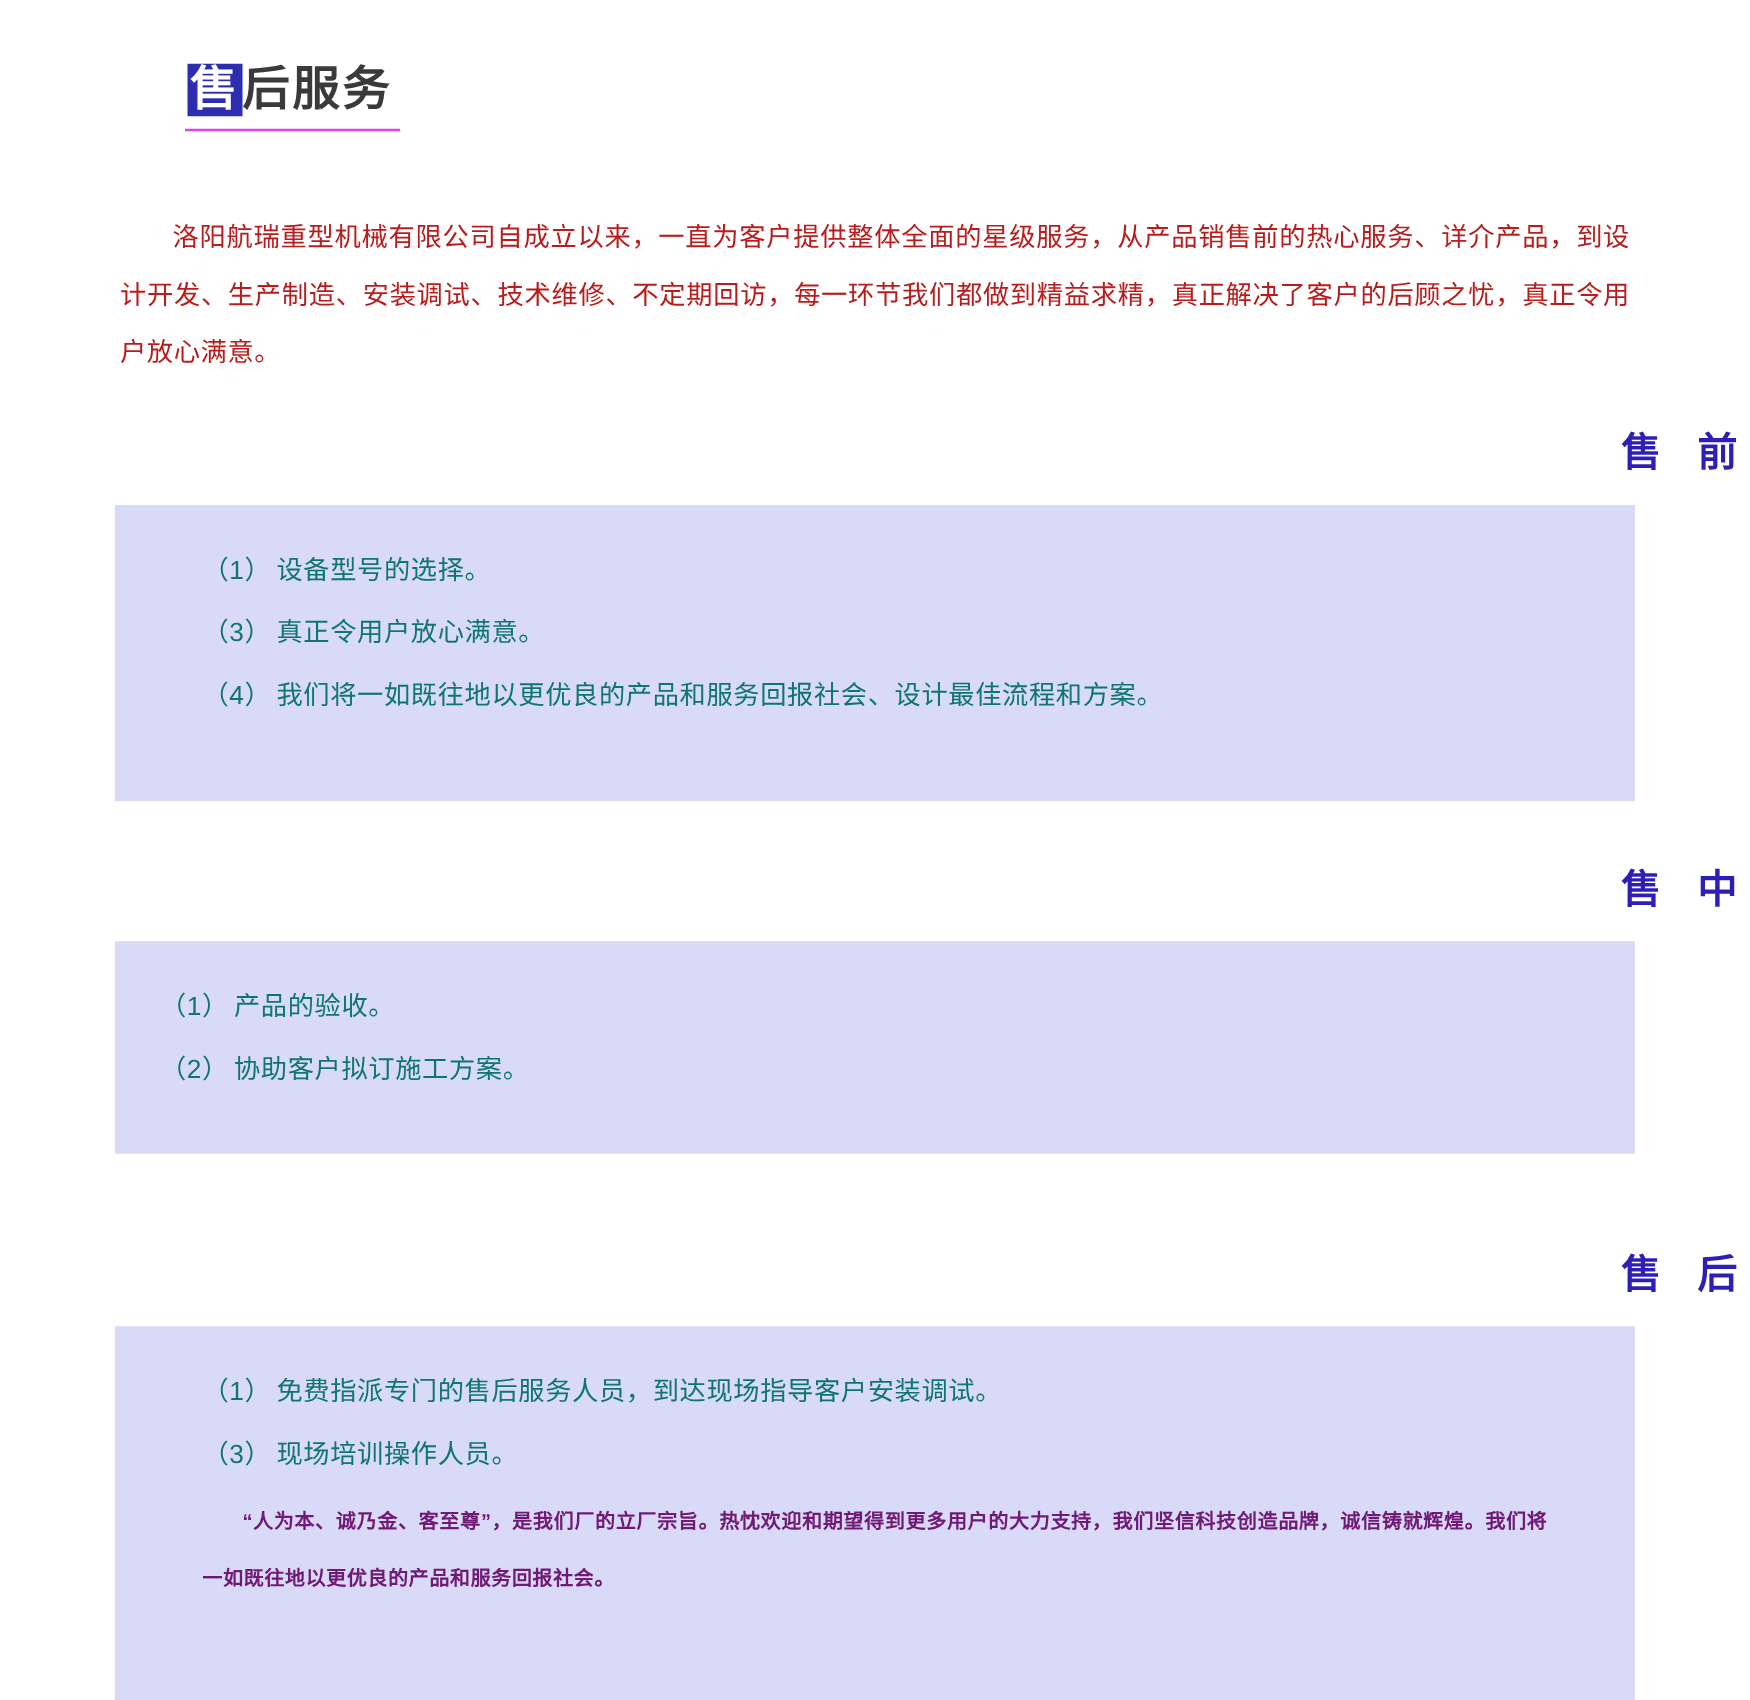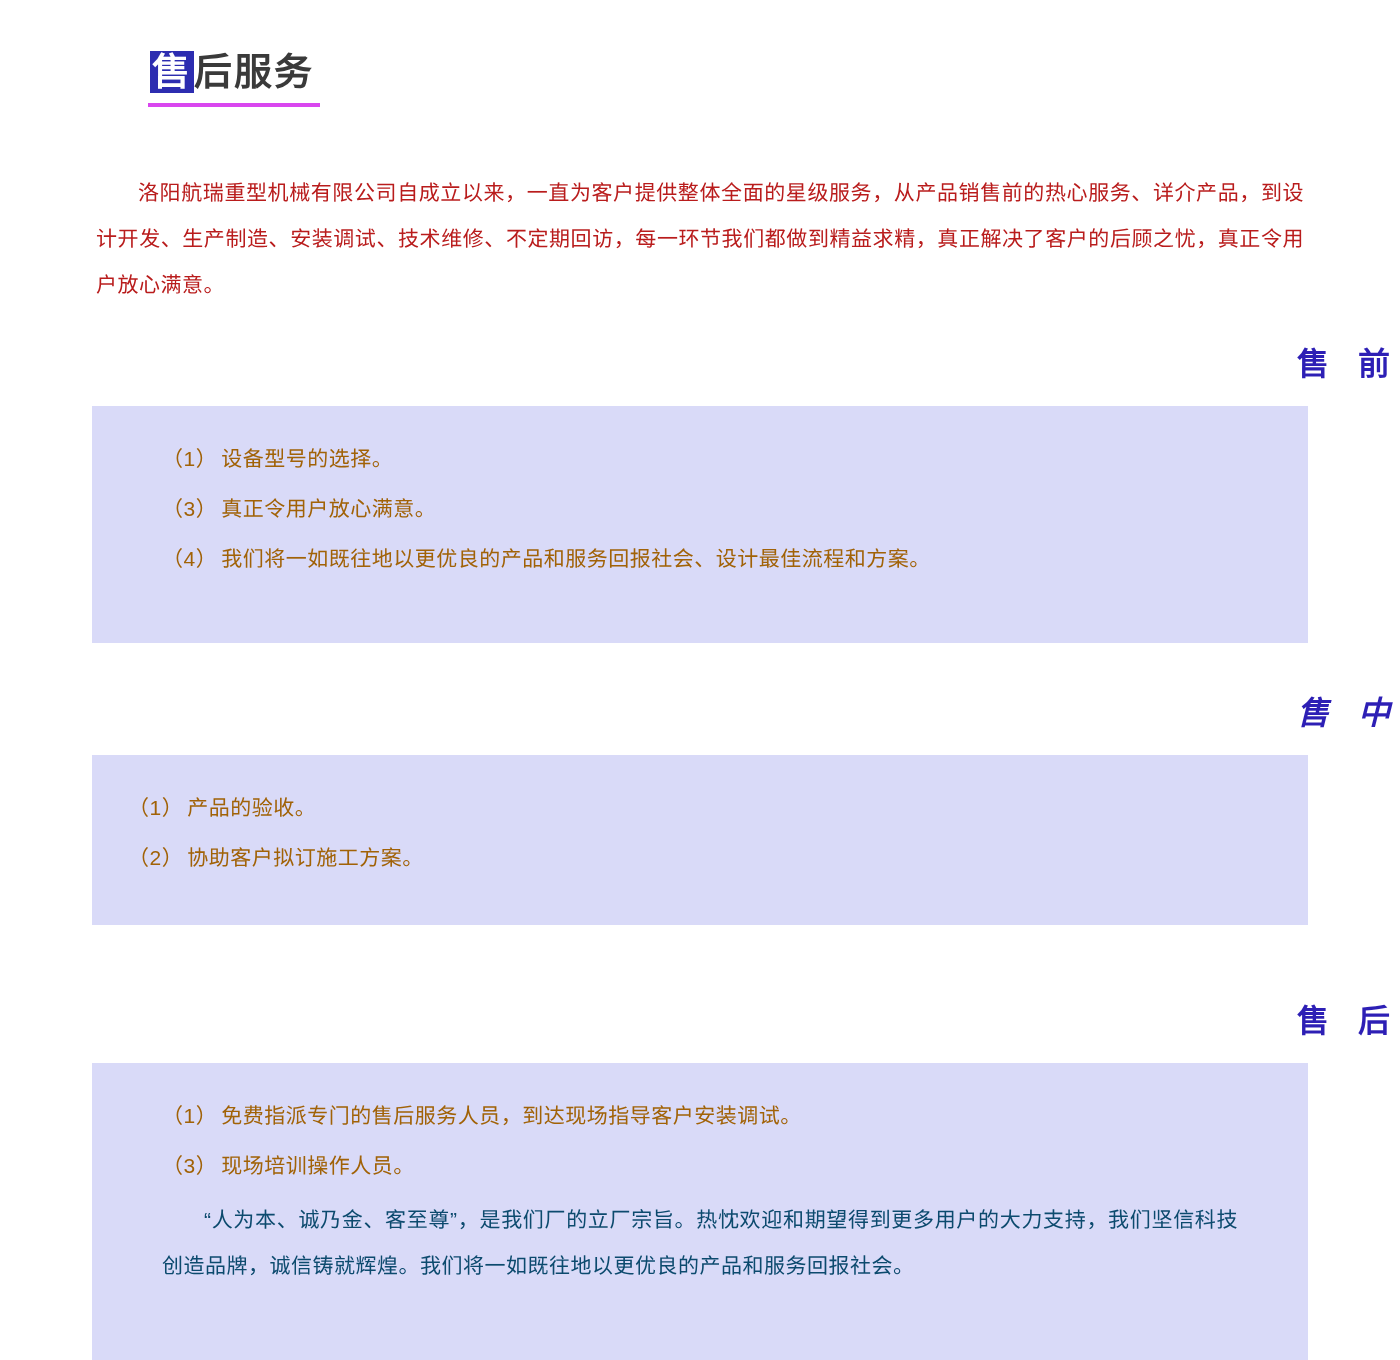--- a/index.html
+++ b/index.html
@@ -24,21 +24,21 @@
   .title-wrap {
     padding: 22px 0 0 148px;
   }
   .page-title {
     display: inline-block;
     font-size: 38px;
     line-height: 1.25;
     font-weight: 700;
     letter-spacing: 2px;
     color: #3a3a3a;
-    border-bottom: 4px solid #d946ef;
+    border-bottom: 2px solid #d946ef;
     padding: 2px 6px 6px 2px;
     position: relative;
   }
   .page-title .hl {
     background: #2d2db0;
     color: #ffffff;
     padding: 0 2px;
   }
 
   
@@ -54,54 +54,55 @@
 
   
   .section-heading {
     text-align: right;
     font-size: 32px;
     font-weight: 700;
     color: #2d1fb5;
     letter-spacing: 10px;
     margin: 30px 0 22px 0;
   }
-  .section-heading.mid { margin-top: 44px; font-style: italic; }
+  .section-heading.mid { margin-top: 44px; }
   .section-heading.post { margin-top: 70px; }
 
   
   .panel {
     background: #d9daf8;
     margin: 0 92px;
     box-sizing: border-box;
     padding: 28px 70px 28px 70px;
   }
   .panel.pre  { min-height: 237px; }
   .panel.mid  { min-height: 170px; padding-left: 36px; }
   .panel.post { min-height: 300px; }
 
   .panel-item {
     font-size: 21px;
     line-height: 50px;
-    color: #a16207;
+    color: #0f766e;
     letter-spacing: 0.5px;
     white-space: nowrap;
   }
   .panel-item .num {
     display: inline-block;
     margin-right: 4px;
   }
 
   .panel-para {
-    font-size: 21px;
+    font-size: 16px;
     line-height: 46px;
-    color: #0c4a6e;
+    color: #701a75;
     text-indent: 2em;
     text-align: justify;
     letter-spacing: 0.5px;
     margin-top: 6px;
+    font-weight: bold;
   }
 </style>
 </head>
 <body>
 
 <div class="page">
 
   <div class="title-wrap">
     <h1 class="page-title"><span class="hl">售</span><span>后服务</span></h1>
   </div>

